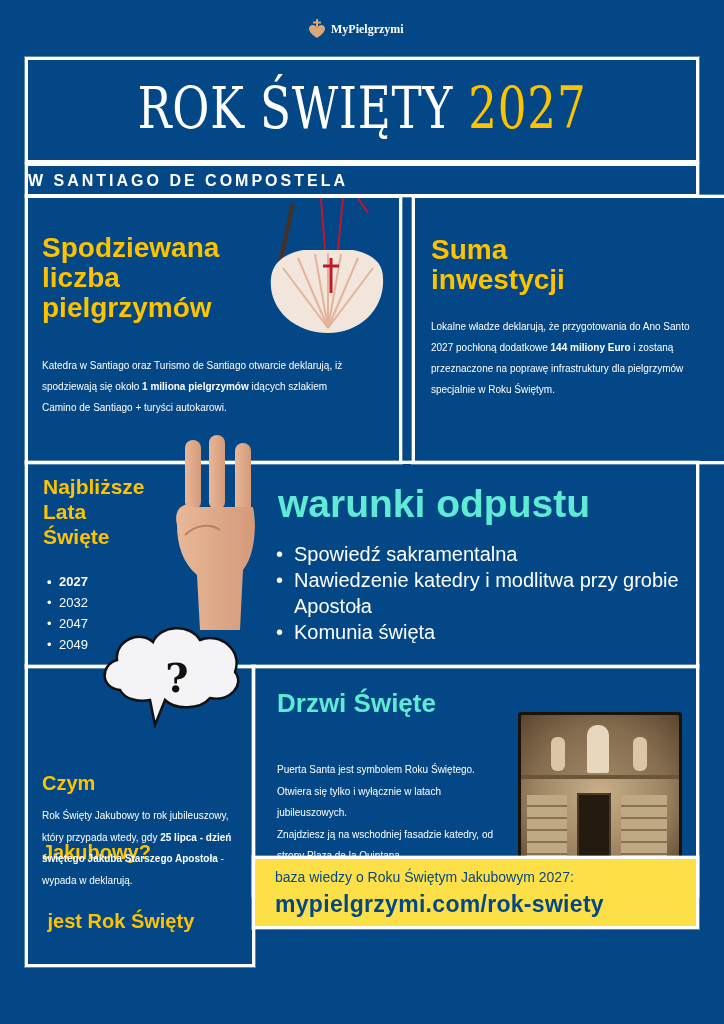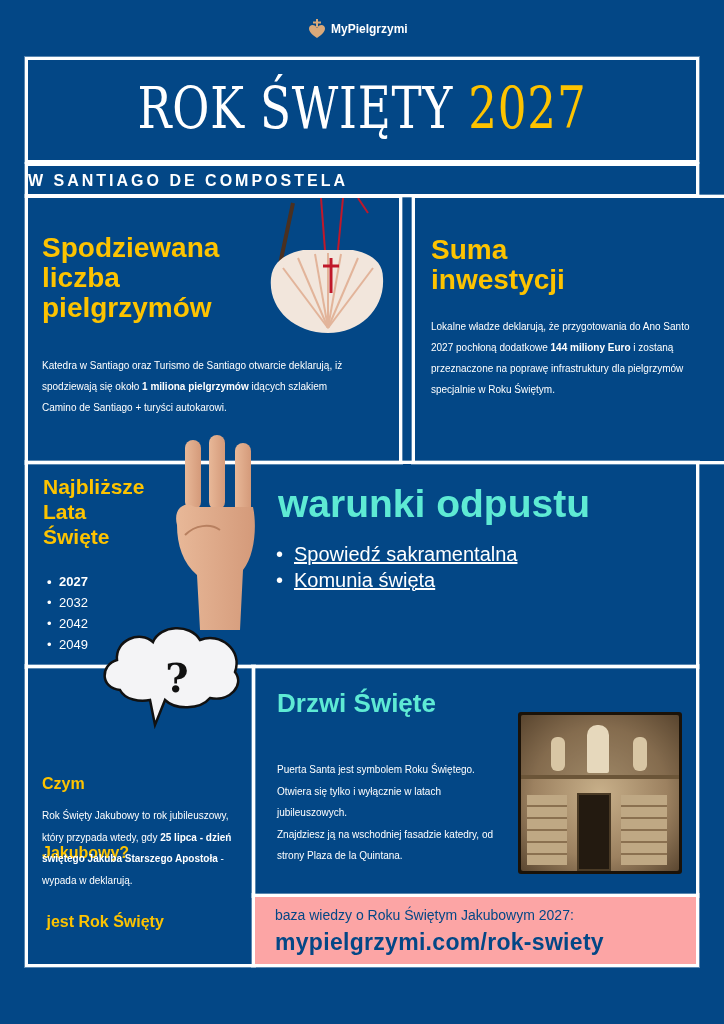--- a/index.html
+++ b/index.html
@@ -13,21 +13,21 @@
   .abs { position: absolute; }
   .frame {
     position: absolute;
     border: 3px solid #ffffff;
     box-shadow: 0 0 0 1px rgba(255,255,255,0.35);
   }
   .yellow { color: #5eead4; }
 
   
   .brand { left: 308px; top: 18px; height: 22px; display: flex; align-items: center; gap: 5px; }
-  .brand-text { font-family: Liberation Sans, sans-serif; font-weight: bold; font-size: 12px; color: #fff; }
+  .brand-text { font-family: Liberation Serif, serif; font-weight: bold; font-size: 12px; color: #fff; }
 
   
   .title-box { left: 25px; top: 57px; width: 674px; height: 106px; }
   .title {
     position: absolute; left: 0; right: 0; top: 14px;
     text-align: center;
     font-family: "DejaVu Serif", serif;
     font-size: 58px; letter-spacing: 1px;
     transform: scaleX(0.78);
   }
@@ -44,28 +44,28 @@
   .cell-b { left: 412px; top: 195px; width: 324px; height: 269px; }
   .h-big { font-weight: bold; font-size: 28px; line-height: 30px; color: #fdc300; }
   .body-txt { font-size: 10px; line-height: 21px; color: #fff; }
   .body-txt b { font-weight: bold; }
 
   
   .cell-c { left: 25px; top: 461px; width: 674px; height: 207px; }
   .years { list-style: none; }
   .years li { font-size: 13px; line-height: 21px; padding-left: 14px; position: relative; }
   .years li::before { content: "•"; position: absolute; left: 2px; }
-  .conds { list-style: none; text-decoration: underline; }
+  .conds { list-style: none; }
   .conds li { font-size: 20px; line-height: 26px; padding-left: 18px; position: relative; }
   .conds li::before { content: "•"; position: absolute; left: 0; }
 
   
   .cell-d { left: 25px; top: 665px; width: 230px; height: 302px; }
   .cell-e { left: 252px; top: 665px; width: 447px; height: 232px; padding-left: 12px; }
-  .cell-f { left: 252px; top: 894px; width: 447px; height: 73px; background: #fca5a5; border-color: #fff; }
+  .cell-f { left: 252px; top: 856px; width: 447px; height: 73px; background: #fde047; border-color: #fff; }
   .footer-small { color: #034786; font-size: 14px; }
   .footer-big { color: #034786; font-weight: bold; font-size: 23px; letter-spacing: 0.3px; }
 
   
   .photo {
     left: 518px; top: 712px; width: 164px; height: 162px;
     background: #1a1208; border-radius: 3px; padding: 3px;
   }
   .photo-inner {
     width: 100%; height: 100%;
@@ -141,46 +141,47 @@
 
 <div class="frame cell-c">
   <div class="abs" style="left:15px; top:10px; font-weight:bold; font-size:21px; line-height:25px; color:#fdc300;">
     <div>Najbliższe</div>
     <div>Lata</div>
     <div>Święte</div>
   </div>
   <ul class="abs years" style="left:17px; top:107px;">
     <li style="font-weight:bold;">2027</li>
     <li>2032</li>
-    <li>2042</li>
+    <li>2047</li>
     <li>2049</li>
   </ul>
   <div class="abs yellow" style="left:250px; top:18px; font-weight:bold; font-size:39px; line-height:44px;">warunki odpustu</div>
   <ul class="abs conds" style="left:248px; top:77px; width:420px;">
     <li>Spowiedź sakramentalna</li>
+    <li>Nawiedzenie katedry i modlitwa przy grobie Apostoła</li>
     <li>Komunia święta</li>
   </ul>
 </div>
 
 <svg class="abs" style="left:165px; top:435px;" width="100" height="200" viewBox="0 0 100 200">
   <defs>
     <linearGradient id="skin" x1="0" x2="1">
       <stop offset="0" stop-color="#e8b898"></stop>
         <stop offset="1" stop-color="#d49a7a"></stop>
     </linearGradient>
   </defs>
   <rect x="20" y="5" width="16" height="70" rx="8" fill="url(#skin)"></rect>
   <rect x="44" y="0" width="16" height="75" rx="8" fill="url(#skin)"></rect>
   <rect x="70" y="8" width="16" height="72" rx="8" fill="url(#skin)"></rect>
   <path d="M12 90 C8 75 18 65 30 72 L88 72 C92 90 90 120 78 135 L75 195 L35 195 L32 140 C18 128 12 110 12 90Z" fill="url(#skin)"></path>
   <path d="M20 100 C30 90 45 88 55 95" stroke="#b88060" stroke-width="2" fill="none"></path>
 </svg>
 
 <div class="frame cell-d">
-  <div class="abs" style="left:14px; top:58px; font-weight:bold; font-size:16px; line-height:23px; color:#fdc300; white-space:pre;">
+  <div class="abs" style="left:14px; top:58px; font-weight:bold; font-size:20px; line-height:23px; color:#fdc300; white-space:pre;">
     <div>Czym</div>
     <div>Jakubowy?</div>
     <div> jest Rok Święty</div>
   </div>
   <div class="abs body-txt" style="left:14px; top:137px; width:200px; line-height:21.5px;">
     <span>Rok Święty Jakubowy to rok jubileuszowy, który przypada wtedy, gdy</span>
     <b>25 lipca - dzień świętego Jakuba Starszego Apostoła</b>
     <span>- wypada w deklarują.</span>
   </div>
 </div>

